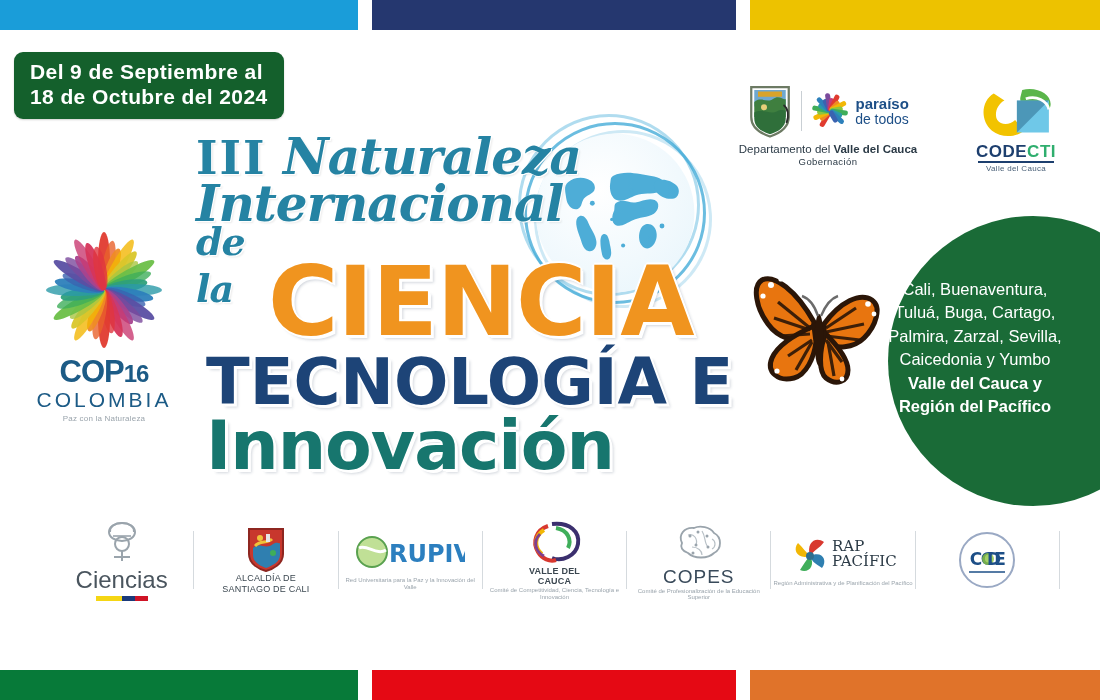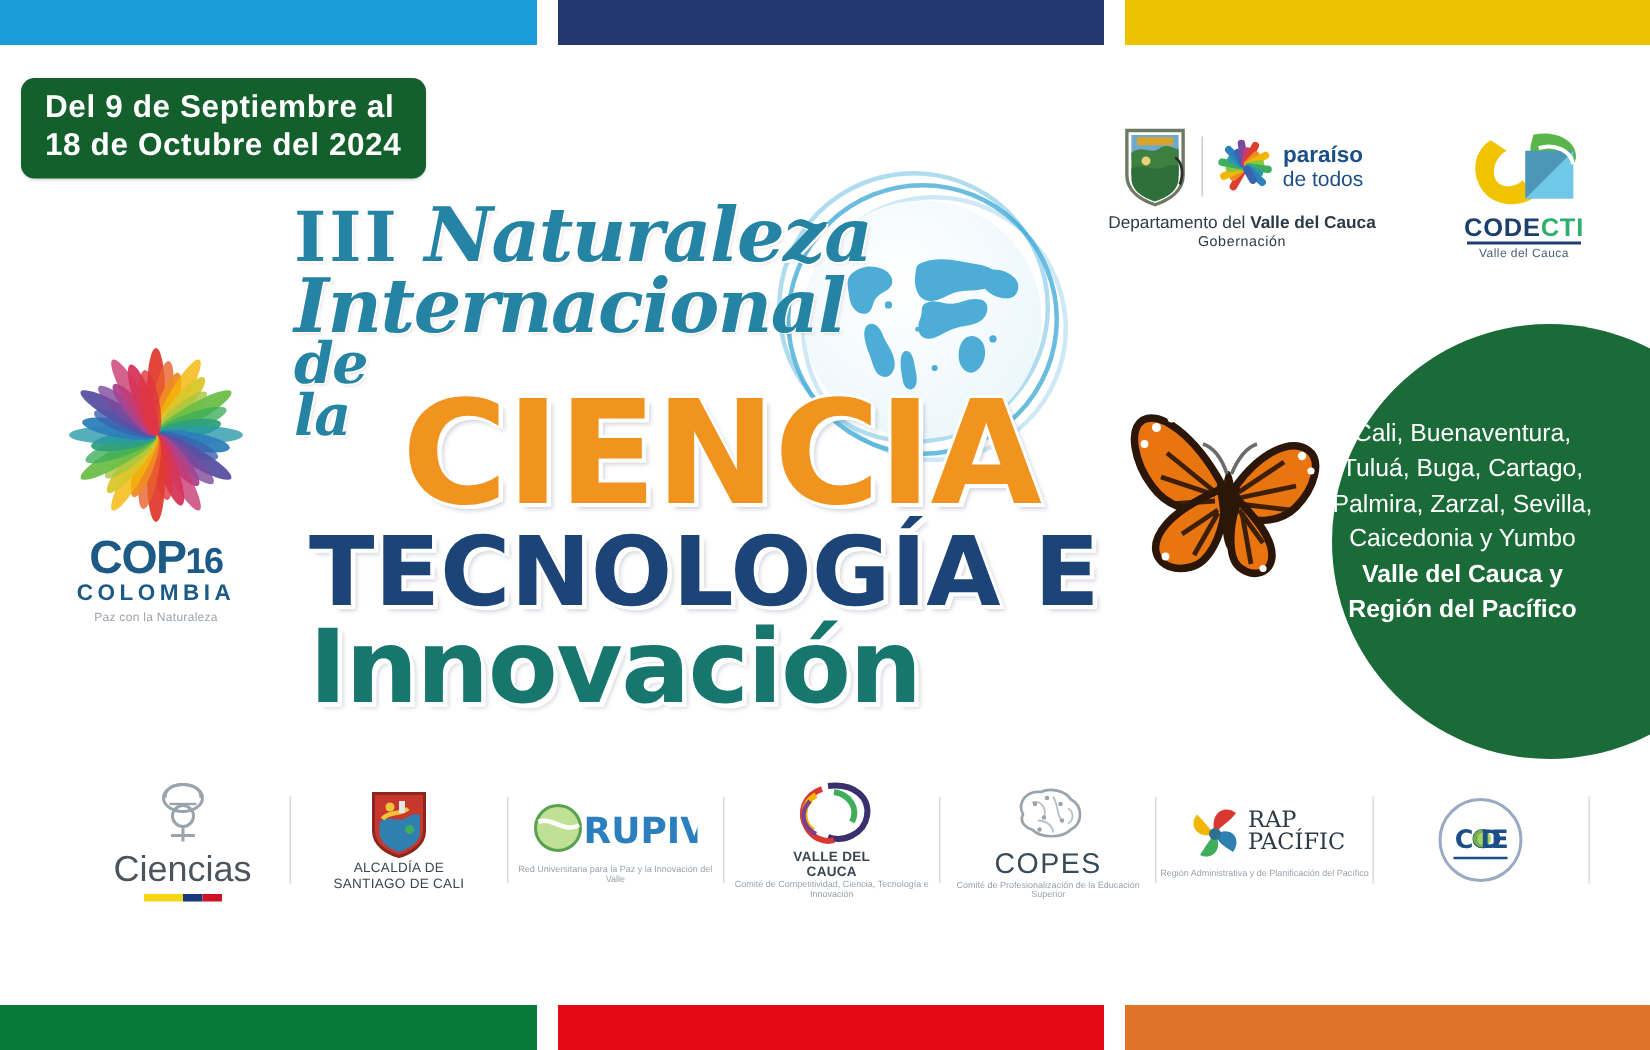--- a/index.html
+++ b/index.html
@@ -41,21 +41,21 @@
     position:absolute;left:50%;top:50%;
     width:12px;height:54px;border-radius:50% 50% 45% 45%;
     transform-origin:50% 100%;
     display:block;
   }
   .cop16-word{
     font-weight:bold;font-size:31px;color:#1c5b86;letter-spacing:-1px;
     line-height:1;margin-top:4px;
   }
   .cop16-word sup{font-size:24px;vertical-align:baseline;}
-  .cop16-sub{font-size:15px;color:#1c5b86;letter-spacing:3px;font-weight:bold;line-height:1.2;}
+  .cop16-sub{font-size:21px;color:#1c5b86;letter-spacing:3px;font-weight:normal;line-height:1.2;}
   .cop16-tag{font-size:8px;color:#9aa4ac;letter-spacing:.2px;margin-top:2px;}
 
   
   .globe{position:absolute;left:520px;top:118px;width:190px;height:190px;}
   .globe .ring{
     position:absolute;border:3px solid #2f9fd0;border-radius:50%;opacity:.75;
   }
   .globe .ring.r1{inset:4px;border-color:#3aa7d6;}
   .globe .ring.r2{inset:-4px 10px 12px -2px;border-color:#6fc0e2;opacity:.55;transform:rotate(-12deg);}
   .globe .ring.r3{inset:12px -2px 0px 14px;border-color:#9ed4ec;opacity:.5;transform:rotate(18deg);}
@@ -68,21 +68,21 @@
     font-family:"DejaVu Serif", serif;
     font-style:italic;font-weight:bold;color:#2583a3;
     letter-spacing:-1px;
     text-shadow:1px 1px 0 #fff, 2px 2px 2px rgba(0,0,0,.08);
   }
   .ln1{font-size:50px;line-height:.98;position:relative;z-index:3;}
   .ln1 .rom{font-style:normal;letter-spacing:2px;font-size:46px;}
   .ln2{font-size:50px;line-height:1.0;position:relative;z-index:3;margin-top:-2px;}
   .stack-wrap{position:relative;z-index:4;margin-top:-4px;}
   .ln3{font-size:38px;line-height:.92;}
-  .ln4{font-size:38px;line-height:.92;}
+  .ln4{font-size:38px;line-height:.92;margin-top:12px;}
 
   .ciencia{
     position:absolute;left:268px;top:258px;z-index:5;
     font-weight:bold;font-size:96px;line-height:.92;
     color:#f0941f;letter-spacing:-1px;
     -webkit-text-stroke:0px;
     text-shadow:
       2px 0 0 #fff,-2px 0 0 #fff,0 2px 0 #fff,0 -2px 0 #fff,
       3px 3px 0 #fff, 4px 4px 3px rgba(40,60,90,.22);
     font-family:"DejaVu Sans", sans-serif;
@@ -125,21 +125,21 @@
   
   .gov-logos{position:absolute;left:722px;top:82px;width:340px;height:104px;}
   .gov-left{position:absolute;left:0;top:0;width:212px;text-align:center;}
   .gov-row{display:flex;align-items:center;justify-content:center;gap:8px;height:58px;}
   .shield{width:46px;height:54px;position:relative;}
   .shield svg{width:100%;height:100%;display:block;}
   .vdiv{width:1px;height:40px;background:#c9cfd4;}
   .paraiso{display:flex;align-items:center;gap:5px;}
   .paraiso .burstmini{width:40px;height:42px;position:relative;}
   .paraiso .burstmini i{position:absolute;left:50%;top:50%;width:5px;height:19px;border-radius:3px;transform-origin:50% 100%;}
-  .paraiso .ptxt{line-height:1.04;text-align:center;}
+  .paraiso .ptxt{line-height:1.04;text-align:right;}
   .paraiso .ptxt b{display:block;font-size:15px;color:#1d4f87;font-weight:bold;}
   .paraiso .ptxt span{display:block;font-size:14px;color:#1d4f87;}
   .gov-caption{font-size:11.5px;color:#2b3a46;margin-top:3px;}
   .gov-caption b{font-weight:bold;}
   .gov-sub{font-size:9.5px;color:#2b3a46;margin-top:1px;letter-spacing:.4px;}
 
   .codecti{position:absolute;left:246px;top:2px;width:96px;text-align:center;}
   .codecti .mark{width:80px;height:58px;margin:0 auto;position:relative;}
   .codecti .mark svg{width:100%;height:100%;display:block;}
   .codecti .ctxt{font-size:17px;font-weight:bold;letter-spacing:.5px;line-height:1;margin-top:1px;}

